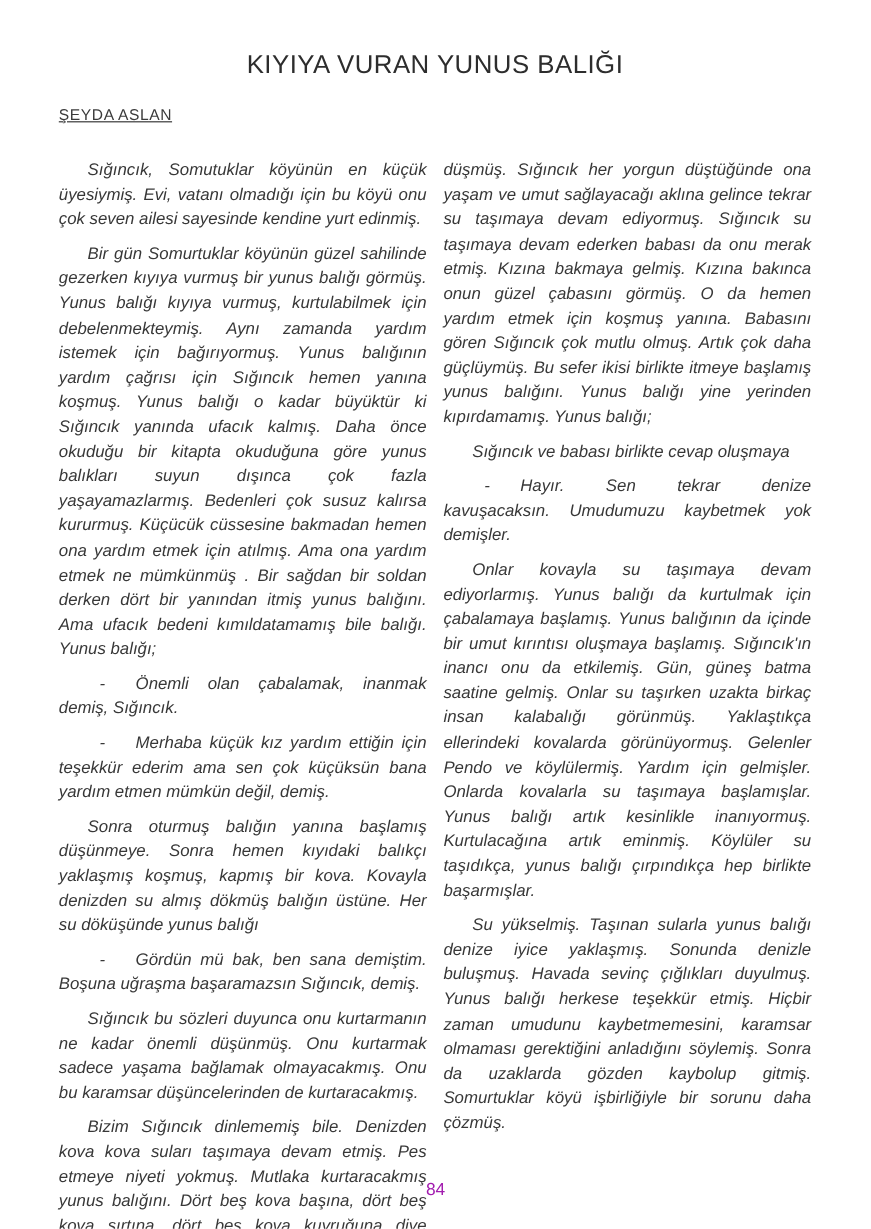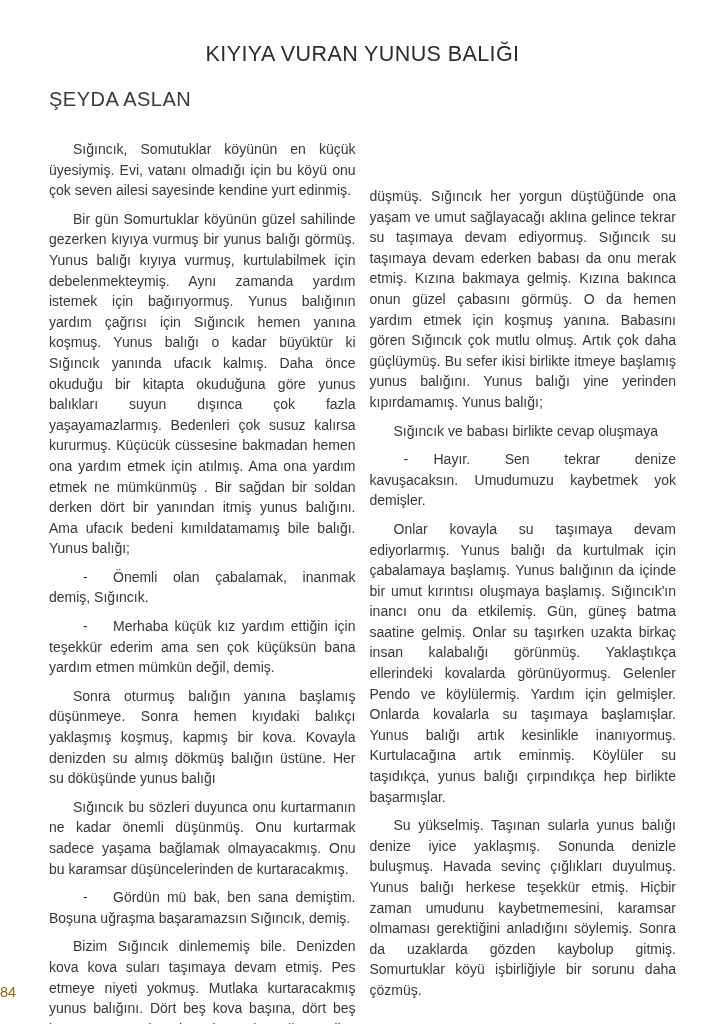--- a/index.html
+++ b/index.html
@@ -21,77 +21,79 @@
   }
   .title {
     text-align: center;
     font-size: 21.5px;
     font-weight: normal;
     letter-spacing: 0.4px;
     color: #2d2d2d;
     margin: 0 0 21px 0;
   }
   .author {
-    font-size: 20px;
+    font-size: 13px;
     letter-spacing: 0.5px;
     color: #3a3a3a;
     margin: 0 0 28px 0;
+    text-decoration: underline;
   }
   .columns {
     display: flex;
     gap: 14px;
   }
   .col {
     width: 307px;
     font-size: 14px;
     line-height: 20.6px;
     text-align: justify;
     hyphens: auto;
     -webkit-hyphens: auto;
   }
   .para {
     margin: 0 0 8px 0;
     text-indent: 24px;
+    font-style: italic;
   }
   .para.continuation {
     text-indent: 0;
-    margin-top: 47px;
   }
   .para.dialogue {
     text-indent: 34px;
   }
   .dash {
     display: inline-block;
     width: 30px;
     text-indent: 0;
   }
   .footer {
     position: absolute;
     bottom: 24px;
     left: 0;
     width: 726px;
+    text-align: center;
     font-size: 14.5px;
-    color: #a16207;
+    color: #a21caf;
   }
 </style>
 </head>
 <body>
 
 <div class="page">
   <h1 class="title">KIYIYA VURAN YUNUS BALIĞI</h1>
   <div class="author">ŞEYDA ASLAN</div>
   <div class="columns">
     <div class="col" lang="tr">
         <p class="para normal">Sığıncık, Somutuklar köyünün en küçük üyesiymiş. Evi, vatanı olmadığı için bu köyü onu çok seven ailesi sayesinde kendine yurt edinmiş.</p>
         <p class="para normal">Bir gün Somurtuklar köyünün güzel sahilinde gezerken kıyıya vurmuş bir yunus balığı görmüş. Yunus balığı kıyıya vurmuş, kurtulabilmek için debelenmekteymiş. Aynı zamanda yardım istemek için bağırıyormuş. Yunus balığının yardım çağrısı için Sığıncık hemen yanına koşmuş. Yunus balığı o kadar büyüktür ki Sığıncık yanında ufacık kalmış. Daha önce okuduğu bir kitapta okuduğuna göre yunus balıkları suyun dışınca çok fazla yaşayamazlarmış. Bedenleri çok susuz kalırsa kururmuş. Küçücük cüssesine bakmadan hemen ona yardım etmek için atılmış. Ama ona yardım etmek ne mümkünmüş . Bir sağdan bir soldan derken dört bir yanından itmiş yunus balığını. Ama ufacık bedeni kımıldatamamış bile balığı. Yunus balığı;</p>
         <p class="para dialogue"><span class="dash">-</span>Önemli olan çabalamak, inanmak demiş, Sığıncık.</p>
         <p class="para dialogue"><span class="dash">-</span>Merhaba küçük kız yardım ettiğin için teşekkür ederim ama sen çok küçüksün bana yardım etmen mümkün değil, demiş.</p>
         <p class="para normal">Sonra oturmuş balığın yanına başlamış düşünmeye. Sonra hemen kıyıdaki balıkçı yaklaşmış koşmuş, kapmış bir kova. Kovayla denizden su almış dökmüş balığın üstüne. Her su döküşünde yunus balığı</p>
+        <p class="para dialogue"><span class="dash">-</span>Gördün mü bak, ben sana demiştim. Boşuna uğraşma başaramazsın Sığıncık, demiş.</p>
         <p class="para normal">Sığıncık bu sözleri duyunca onu kurtarmanın ne kadar önemli düşünmüş. Onu kurtarmak sadece yaşama bağlamak olmayacakmış. Onu bu karamsar düşüncelerinden de kurtaracakmış.</p>
-        <p class="para dialogue"><span class="dash">-</span>Gördün mü bak, ben sana demiştim. Boşuna uğraşma başaramazsın Sığıncık, demiş.</p>
         <p class="para normal">Bizim Sığıncık dinlememiş bile. Denizden kova kova suları taşımaya devam etmiş. Pes etmeye niyeti yokmuş. Mutlaka kurtaracakmış yunus balığını. Dört beş kova başına, dört beş kova sırtına, dört beş kova kuyruğuna diye sürekli denizden şu taşımaya çalışmış. Ama sonunda yorgun</p>
       </div>
     <div class="col" lang="tr">
         <p class="para continuation">düşmüş. Sığıncık her yorgun düştüğünde ona yaşam ve umut sağlayacağı aklına gelince tekrar su taşımaya devam ediyormuş. Sığıncık su taşımaya devam ederken babası da onu merak etmiş. Kızına bakmaya gelmiş. Kızına bakınca onun güzel çabasını görmüş. O da hemen yardım etmek için koşmuş yanına. Babasını gören Sığıncık çok mutlu olmuş. Artık çok daha güçlüymüş. Bu sefer ikisi birlikte itmeye başlamış yunus balığını. Yunus balığı yine yerinden kıpırdamamış. Yunus balığı;</p>
         <p class="para normal">Sığıncık ve babası birlikte cevap oluşmaya</p>
         <p class="para dialogue"><span class="dash">-</span>Hayır. Sen tekrar denize kavuşacaksın. Umudumuzu kaybetmek yok demişler.</p>
         <p class="para normal">Onlar kovayla su taşımaya devam ediyorlarmış. Yunus balığı da kurtulmak için çabalamaya başlamış. Yunus balığının da içinde bir umut kırıntısı oluşmaya başlamış. Sığıncık'ın inancı onu da etkilemiş. Gün, güneş batma saatine gelmiş. Onlar su taşırken uzakta birkaç insan kalabalığı görünmüş. Yaklaştıkça ellerindeki kovalarda görünüyormuş. Gelenler Pendo ve köylülermiş. Yardım için gelmişler. Onlarda kovalarla su taşımaya başlamışlar. Yunus balığı artık kesinlikle inanıyormuş. Kurtulacağına artık eminmiş. Köylüler su taşıdıkça, yunus balığı çırpındıkça hep birlikte başarmışlar.</p>
         <p class="para normal">Su yükselmiş. Taşınan sularla yunus balığı denize iyice yaklaşmış. Sonunda denizle buluşmuş. Havada sevinç çığlıkları duyulmuş. Yunus balığı herkese teşekkür etmiş. Hiçbir zaman umudunu kaybetmemesini, karamsar olmaması gerektiğini anladığını söylemiş. Sonra da uzaklarda gözden kaybolup gitmiş. Somurtuklar köyü işbirliğiyle bir sorunu daha çözmüş.</p>
       </div>
   </div>

